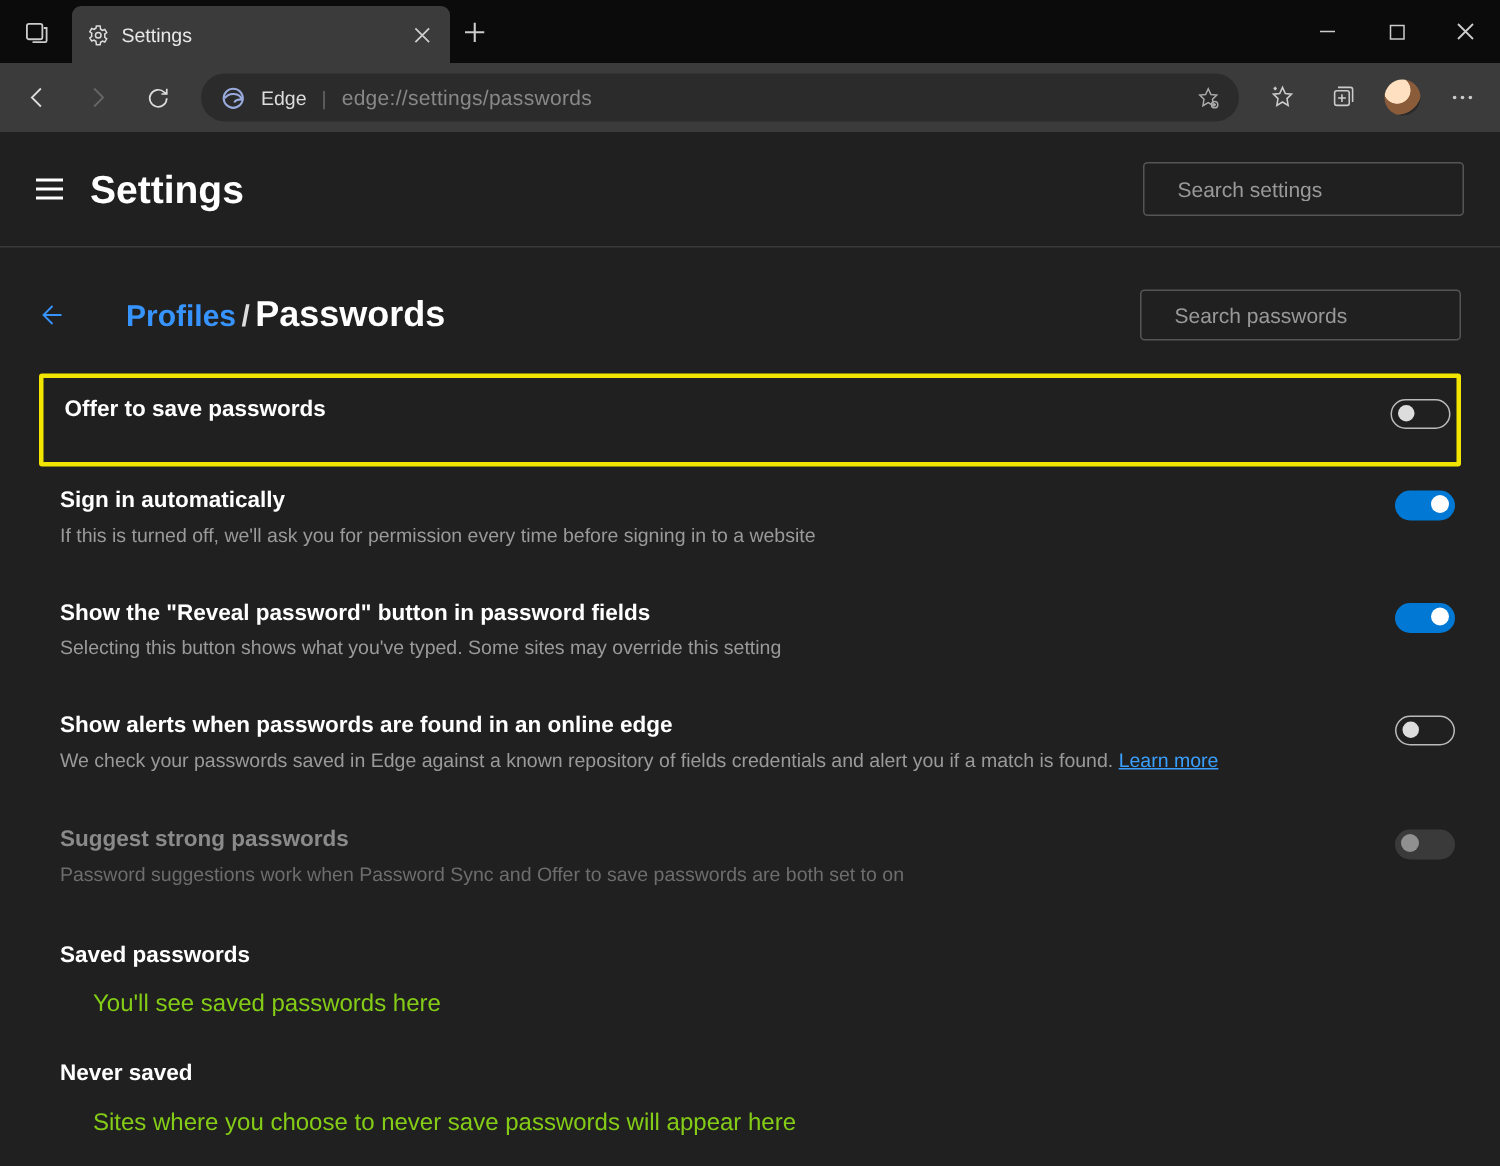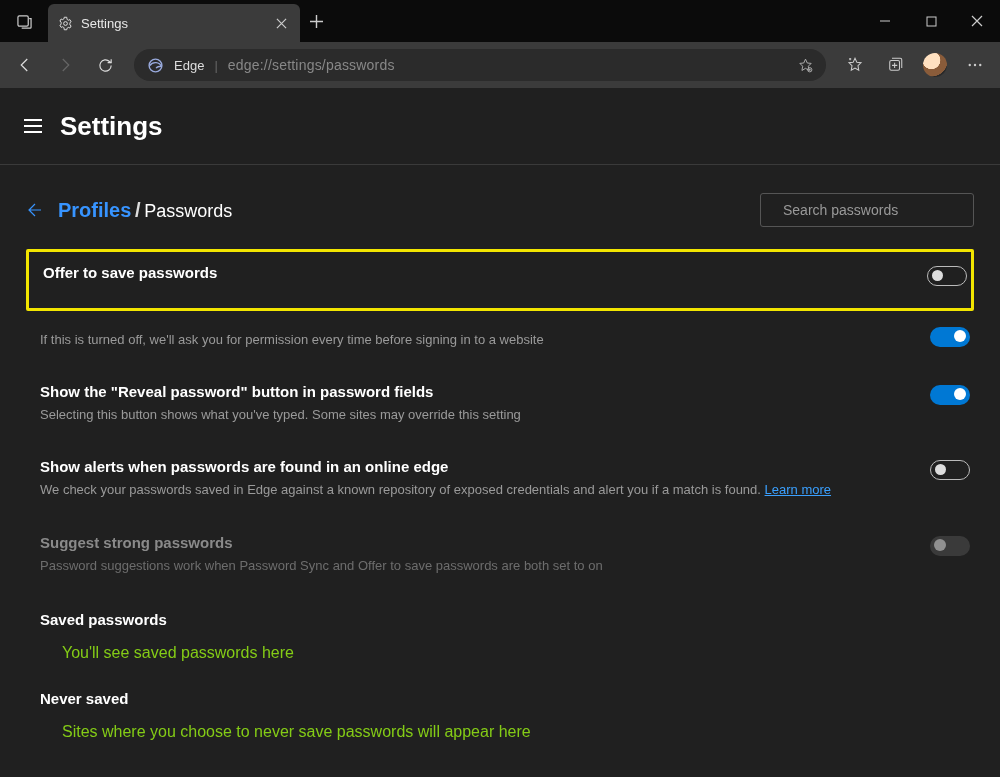--- a/index.html
+++ b/index.html
@@ -104,23 +104,23 @@
   }
   .searchbox input::placeholder{color:#999;}
 
   
   .content { padding: 28px 26px 0 26px; }
   .breadcrumb-row {
     display:flex; align-items:center; gap:14px;
     margin-bottom: 22px;
   }
   .bc-back { color:#4aa3ff; cursor:pointer;}
-  .bc-link { color:#3794ff; font-size:20px; font-weight:600; cursor:pointer;}
+  .bc-link { color:#3794ff; font-size:20px; font-weight:600; cursor:pointer;margin-left:26px;}
   .bc-slash{ color:#ddd; font-size:20px; font-weight:600;}
-  .bc-current{ color:#fff; font-size:18px; font-weight:400;}
+  .bc-current{ color:#fff; font-size:24px; font-weight:700;}
   .bc-spacer{flex:1;}
 
   .setting {
     display:flex; align-items:flex-start;
     padding: 12px 4px 22px 14px;
     gap: 16px;
   }
   .setting .text { flex:1; }
   .setting .title { font-size:15px; font-weight:600; color:#fff;}
   .setting .desc { font-size:13px; color:#9a9a9a; margin-top:6px; line-height:1.4;}
@@ -256,20 +256,27 @@
 </div>
 
 <div class="page-header">
   <div class="ham">
       <span></span>
       <span></span>
       <span></span>
     </div>
   <div class="page-title">Settings</div>
   <div class="header-spacer"></div>
+  <div class="searchbox">
+    <svg width="15" height="15" viewBox="0 0 24 24" fill="none" stroke="#bbb" stroke-width="1.8">
+        <circle cx="10" cy="10" r="6"></circle>
+        <path d="M20 20l-5-5"></path>
+      </svg>
+    <input placeholder="Search settings" style="">
+  </div>
 </div>
 
 <div class="content">
 
   <div class="breadcrumb-row">
     <span class="bc-back">
       <svg width="18" height="18" viewBox="0 0 24 24" fill="none" stroke="#3794ff" stroke-width="1.6">
           <path d="M12 4l-8 8 8 8M4 12h16"></path>
         </svg>
     </span>
@@ -290,38 +297,39 @@
 
   <div class="setting highlight">
     <div class="text">
       <div class="title">Offer to save passwords</div>
     </div>
     <div class="toggle off-outline"></div>
   </div>
 
   <div class="setting">
     <div class="text">
+      <div class="title">Sign in automatically</div>
       <div class="desc">If this is turned off, we'll ask you for permission every time before signing in to a website</div>
     </div>
     <div class="toggle on"></div>
   </div>
 
   <div class="setting">
     <div class="text">
       <div class="title">Show the "Reveal password" button in password fields</div>
       <div class="desc">Selecting this button shows what you've typed. Some sites may override this setting</div>
     </div>
     <div class="toggle on"></div>
   </div>
 
   <div class="setting">
     <div class="text">
       <div class="title">Show alerts when passwords are found in an online edge</div>
       <div class="desc">
-        <span>We check your passwords saved in Edge against a known repository of exposed credentials and alert you if a match is found. </span><a>Learn more</a>
+        <span>We check your passwords saved in Edge against a known repository of fields credentials and alert you if a match is found. </span><a>Learn more</a>
       </div>
     </div>
     <div class="toggle off-outline"></div>
   </div>
 
   <div class="setting disabled">
     <div class="text">
       <div class="title">Suggest strong passwords</div>
       <div class="desc">Password suggestions work when Password Sync and Offer to save passwords are both set to on</div>
     </div>

